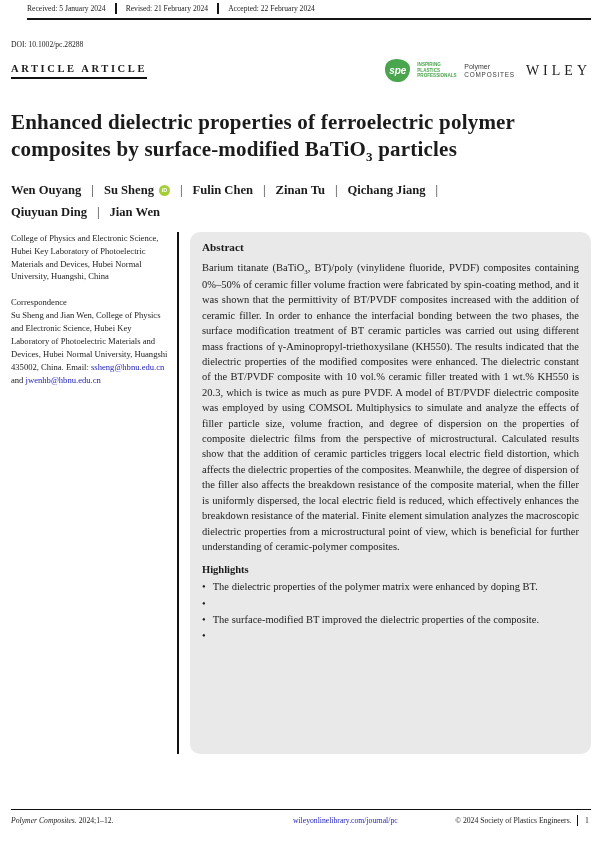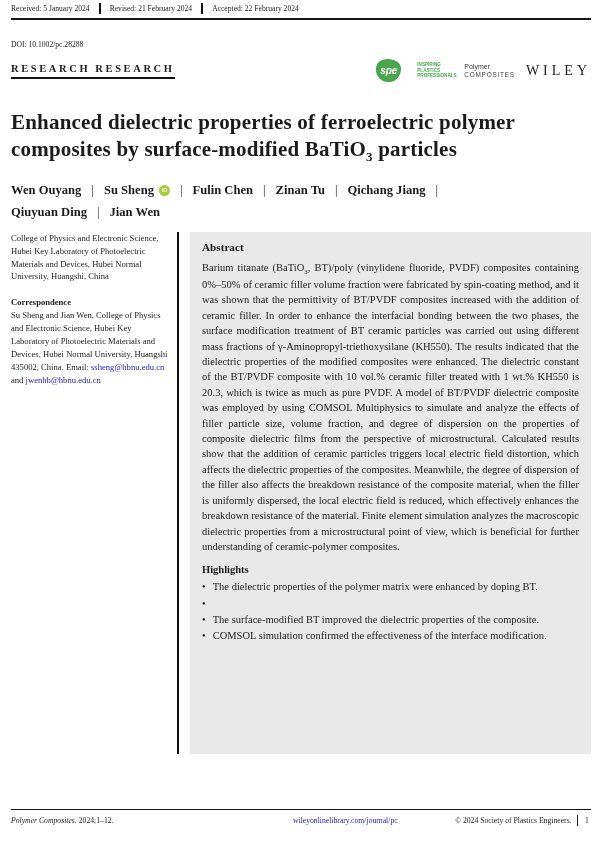--- a/index.html
+++ b/index.html
@@ -13,35 +13,36 @@
     padding:0 11px;
     overflow:hidden;
   }
 
   
   .meta-row {
     display:flex; align-items:stretch;
     border-bottom:2px solid #161616;
     padding:3px 0 4px 0;
     font-size:7.6px;
+    margin-left:16px;
   }
   .meta-cell { padding:1px 9px; white-space:nowrap; }
   .meta-cell:first-child { padding-left:0; }
   .meta-divider { width:2px; background:#161616; }
 
   .doi { font-size:7.6px; margin-top:20px; }
 
   
   .article-row { display:flex; justify-content:space-between; align-items:center; margin-top:10px; }
   .research-article {
     font-size:10.5px; font-weight:bold; letter-spacing:2.6px;
     border-bottom:2.2px solid #111; padding-bottom:3px;
   }
   .logos { display:flex; align-items:center; gap:11px; }
-  .spe-logo { display:flex; align-items:center; gap:16px; }
+  .spe-logo { display:flex; align-items:center; gap:7px; }
   .spe-mark {
     width:25px; height:23px; background:#4aa64e; color:#fff;
     border-radius:46% 54% 48% 52% / 40% 44% 62% 56%;
     font-size:10px; font-weight:bold; font-style:italic;
     display:flex; align-items:center; justify-content:center;
     font-family:"Liberation Sans", sans-serif;
   }
   .spe-tagline {
     width:36px; font-size:4.6px; line-height:1.25; font-weight:bold;
     color:#4aa64e; font-family:"Liberation Sans", sans-serif;
@@ -65,26 +66,26 @@
     width:11px; height:11px; border-radius:50%; background:#a6ce39; color:#fff;
     font-size:5.5px; font-weight:bold; font-family:"Liberation Sans", sans-serif;
     display:inline-flex; align-items:center; justify-content:center;
     margin-left:5px; cursor:pointer;
   }
 
   
   .columns { display:flex; margin-top:12px; }
   .left-col { width:157px; flex-shrink:0; font-size:8.6px; line-height:1.5; padding-right:9px; }
   .left-col p { margin:0; }
-  .corr-heading { font-weight:bold; margin-top:13px !important; }
+  .corr-heading { font-weight:normal; margin-top:13px !important; }
   .email { color:#2323bb; text-decoration:none; cursor:pointer; }
   .col-divider { width:2px; background:#111; }
   .abstract-box {
     flex:1; margin-left:11px; background:#e9e9e9;
-    padding:9px 12px 14px 12px; min-height:522px; box-sizing:border-box;
+    padding:9px 12px 14px 12px; min-height:522px; box-sizing:border-box;border-radius:10px;
   }
   .abstract-heading { margin:0 0 7px 0; font-size:11.2px; font-weight:bold; }
   .abstract-text {
     margin:0; font-size:10.5px; line-height:1.47; text-align:justify;
   }
   .abstract-text sub { font-size:0.65em; }
   .highlights-heading { margin:10px 0 4px 0; font-size:10.5px; font-weight:bold; }
   .highlight-item { display:flex; font-size:10.5px; line-height:1.45; text-align:justify; margin-bottom:1px; }
   .bullet { margin-right:7px; }
 
@@ -108,21 +109,21 @@
     <span class="meta-cell">Received: 5 January 2024</span>
     <span class="meta-divider"></span>
     <span class="meta-cell">Revised: 21 February 2024</span>
     <span class="meta-divider"></span>
     <span class="meta-cell">Accepted: 22 February 2024</span>
   </div>
 
   <div class="doi">DOI: 10.1002/pc.28288</div>
 
   <div class="article-row">
-    <div class="research-article">RESEARCH RESEARCH</div>
+    <div class="research-article">ARTICLE ARTICLE</div>
     <div class="logos">
       <div class="spe-logo">
         <div class="spe-mark">spe</div>
         <div class="spe-tagline">Inspiring Plastics Professionals</div>
       </div>
       <div class="journal-name">
         <div class="jn1">Polymer</div>
         <div class="jn2">COMPOSITES</div>
       </div>
       <div class="wiley">WILEY</div>
@@ -179,21 +180,20 @@
       </div>
       <div class="highlight-item">
         <span class="bullet">•</span>
       </div>
       <div class="highlight-item">
         <span class="bullet">•</span>
         <span>The surface-modified BT improved the dielectric properties of the composite.</span>
       </div>
       <div class="highlight-item">
         <span class="bullet">•</span>
-        <span>COMSOL simulation confirmed the effectiveness of the interface modification.</span>
       </div>
     </section>
   </div>
 
   <footer class="footer">
     <div class="footer-rule"></div>
     <div class="footer-row">
       <div class="footer-left"><i>Polymer Composites.</i> <span>2024;1–12.</span></div>
       <div class="footer-center"><a class="footer-url">wileyonlinelibrary.com/journal/pc</a></div>
       <div class="footer-right">

